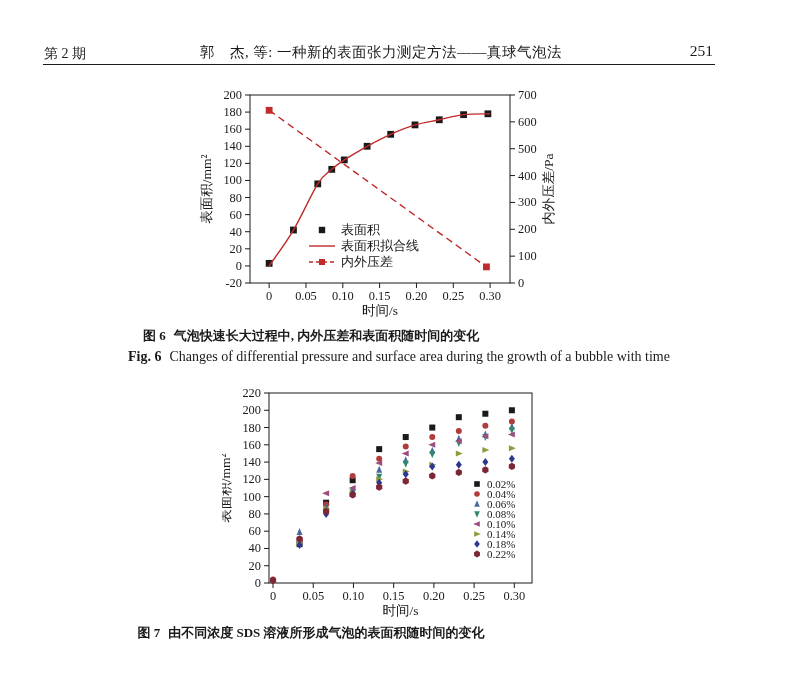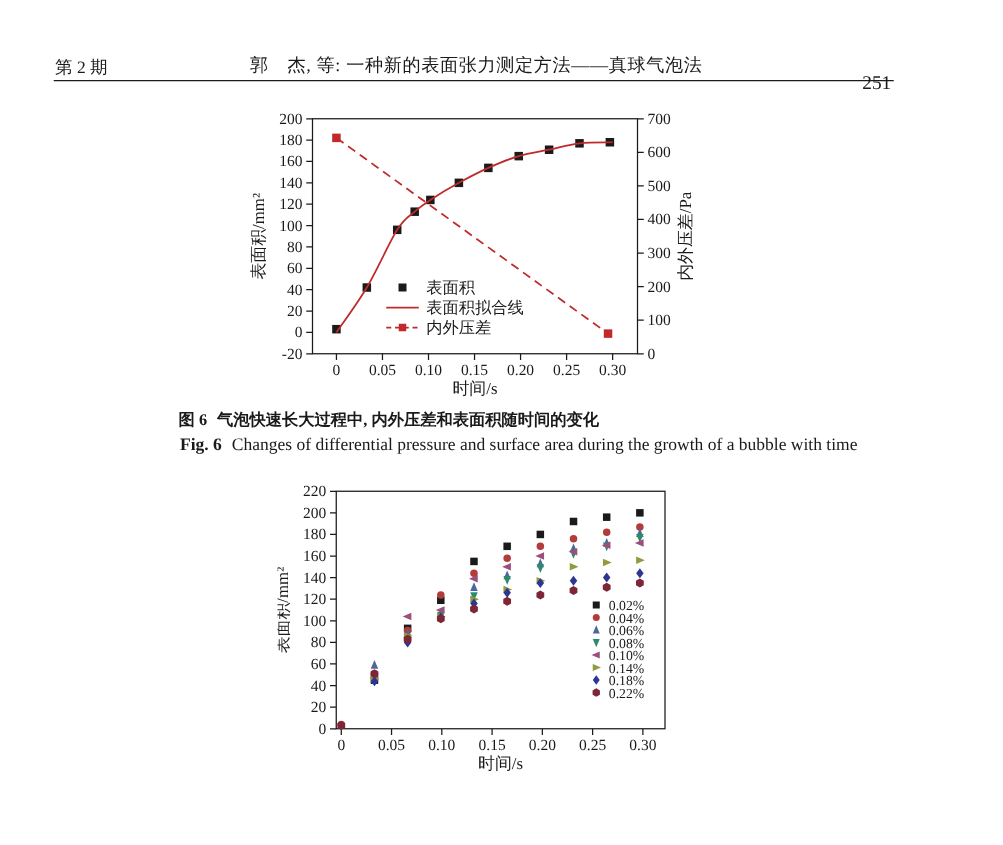--- a/index.html
+++ b/index.html
@@ -2,29 +2,29 @@
 <html><head>
 <meta charset="utf-8">
 <style>
   html,body{margin:0;padding:0;background:#fff;}
   .page{
     position:relative;width:802px;height:676px;background:#ffffff;
     font-family:"Liberation Serif","DejaVu Serif",serif;color:#1a1a1a;overflow:hidden;
   }
   .hdr-issue{position:absolute;left:44px;top:45px;font-size:14px;text-align:center;}
   .hdr-title{position:absolute;left:0;top:43px;width:724px;text-align:center;font-size:14.5px;letter-spacing:.5px;margin-left:19px;}
-  .hdr-page{position:absolute;right:89px;top:42px;font-size:15.5px;margin-top:16px;}
+  .hdr-page{position:absolute;right:89px;top:42px;font-size:15.5px;}
   .hdr-rule{position:absolute;left:43px;top:64px;width:672px;height:0;border-top:1.6px solid #1a1a1a;}
   svg.chart{position:absolute;}
   #chart-fig6{left:175px;top:85px;}
   #chart-fig7{left:222px;top:385px;}
   svg text{font-family:"Liberation Serif","DejaVu Serif",serif;fill:#1a1a1a;}
   .cap{position:absolute;left:0;text-align:center;white-space:nowrap;}
   .cap-zh{width:594px;font-size:13px;font-weight:600;}
-  .cap-en{width:770px;font-size:14px;padding-left:16px;}
+  .cap-en{width:770px;font-size:14px;}
   .cap-label{font-weight:700;margin-right:8px;margin-left:28px;}
   #cap6zh{top:327px;}
   #cap6en{top:349px;}
   #cap7zh{top:624px;}
   #cap7en{top:646px;}
 </style>
 </head>
 <body>
 
 <div class="page">
@@ -285,14 +285,17 @@
         <text x="265" y="143" font-size="11" text-anchor="start">0.10%</text>
         <polygon points="258.80,149.00 252.20,146.20 252.20,151.80" fill="#8f9b3d"></polygon>
         <text x="265" y="153" font-size="11" text-anchor="start">0.14%</text>
         <polygon points="255.00,155.20 257.80,159.00 255.00,162.80 252.20,159.00" fill="#2c3792"></polygon>
         <text x="265" y="163" font-size="11" text-anchor="start">0.18%</text>
         <polygon points="255.00,165.60 257.94,167.30 257.94,170.70 255.00,172.40 252.06,170.70 252.06,167.30" fill="#7d2636"></polygon>
         <text x="265" y="173" font-size="11" text-anchor="start">0.22%</text>
       </g>
     </svg>
 
+  <div class="cap cap-zh" id="cap7zh">
+    <span class="cap-label">图 7</span><span>由不同浓度 SDS 溶液所形成气泡的表面积随时间的变化</span>
+  </div>
 
 </div>
 
 </body></html>

